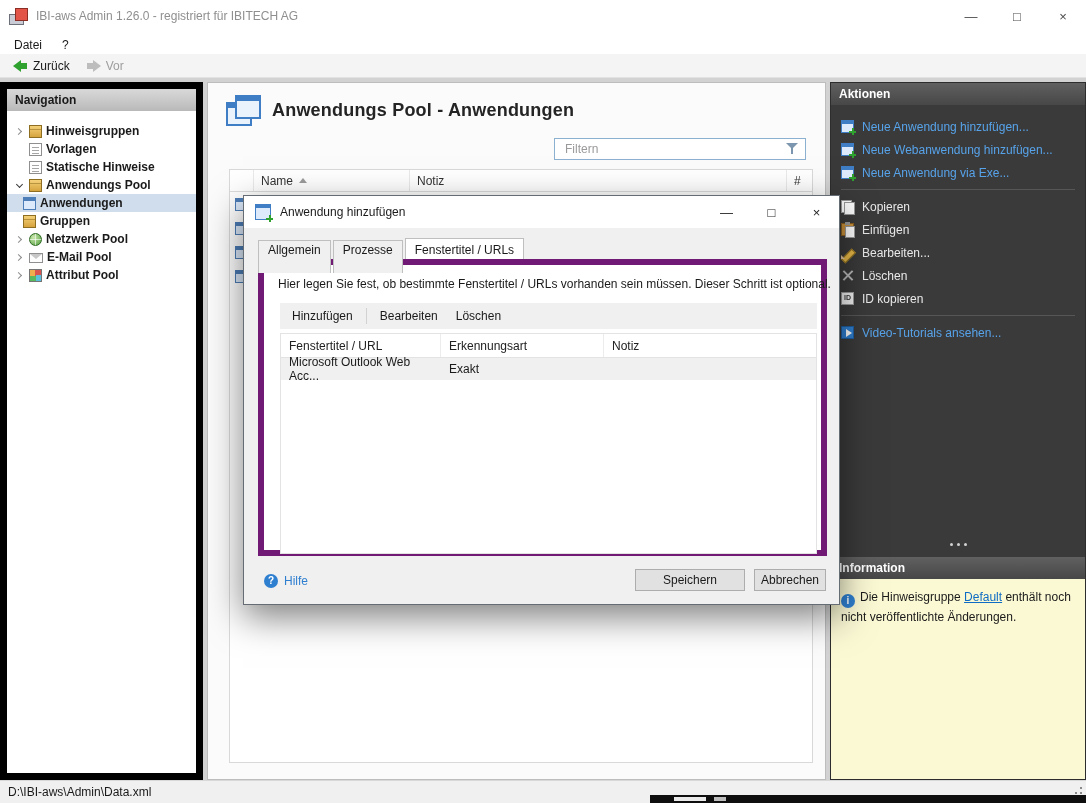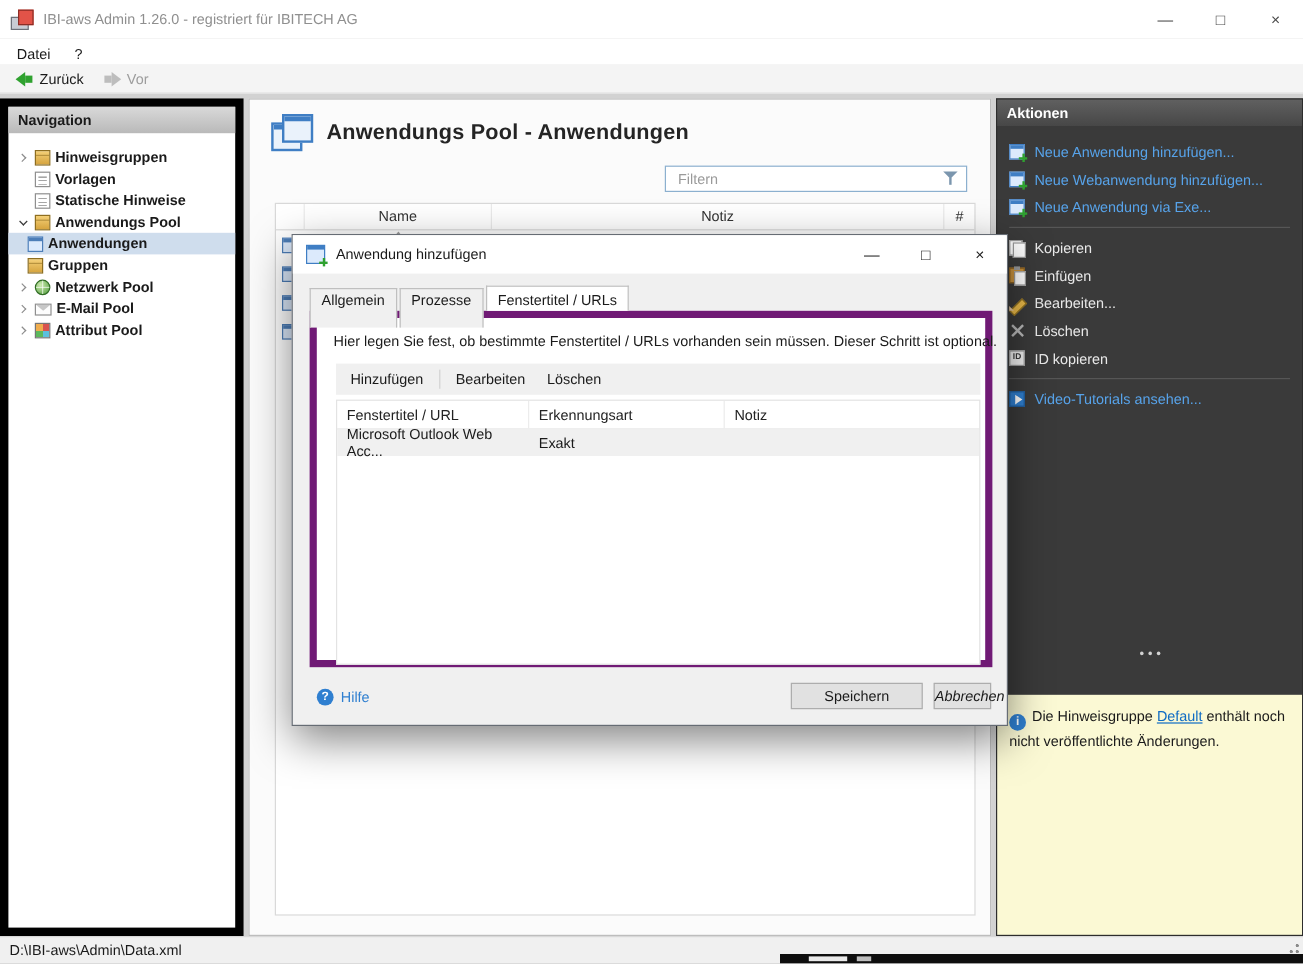--- a/index.html
+++ b/index.html
@@ -87,21 +87,21 @@
   .main-title { position:absolute; left:18px; top:12px; display:flex; align-items:center; gap:13px; }
   .big-ic { width:33px; height:30px; position:relative; flex:none; }
   .big-ic::before { content:""; position:absolute; left:0; top:7px; width:22px; height:20px; background:#eaf2fb; border:2px solid #3f7ec4; box-shadow:inset 0 4px 0 #3f7ec4; }
   .big-ic::after { content:""; position:absolute; left:9px; top:0; width:22px; height:20px; background:#eaf2fb; border:2px solid #3f7ec4; box-shadow:inset 0 4px 0 #3f7ec4; }
   .main-title h1 { font-size:18px; font-weight:600; color:#242424; letter-spacing:.2px; }
   .filter-wrap { position:absolute; left:346px; top:55px; width:252px; height:22px; }
   .filter-input { width:100%; height:100%; border:1px solid #8cb0cf; background:#fff; padding:0 26px 0 10px; font:12px "Liberation Sans","DejaVu Sans",sans-serif; color:#333; }
   .filter-input::placeholder { color:#9a9a9a; }
   .mtable { position:absolute; left:21px; top:86px; width:584px; bottom:16px; background:#fff; border:1px solid #d9d9d9; }
   .mth { display:flex; height:22px; border-bottom:1px solid #dcdcdc; color:#333; }
-  .mth .c { padding:3px 7px; border-right:1px solid #eaeaea; display:flex; align-items:center; gap:6px;flex-direction:column; }
+  .mth .c { padding:3px 7px; border-right:1px solid #eaeaea; display:flex; align-items:center; gap:6px; }
   .c-ic { width:24px; } .c-name { width:156px; } .c-notiz { width:377px; } .c-num { flex:1; border-right:none !important; }
   .mrow { display:flex; height:24px; align-items:center; padding-left:5px; }
 
   
   .actions { position:absolute; left:830px; right:0; top:82px; bottom:23px; background:#3a3a3a; border:1px solid #2d2d2d; color:#e9e9e9; }
   .actions .panel-hdr { background:linear-gradient(#606060,#474747); color:#fff; }
   .alist { padding-top:10px; }
   .aitem { height:23px; display:flex; align-items:center; gap:8px; padding:0 10px; cursor:default; }
   .aitem.link { color:#57a3ea; }
   .asep { height:1px; background:#565656; margin:5px 10px; }
@@ -128,21 +128,21 @@
   .dtable { position:absolute; left:16px; top:68px; width:537px; height:221px; border:1px solid #e3e3e3; background:#fff; }
   .dth { display:flex; height:24px; border-bottom:1px solid #e3e3e3; color:#222; }
   .dth .c { padding:5px 8px; border-right:1px solid #ececec; }
   .dc1 { width:160px; } .dc2 { width:163px; } .dc3 { flex:1; border-right:none !important; }
   .drow { display:flex; height:22px; background:#f0f0f0; align-items:center; }
   .drow .c { padding:0 8px; border-right:none; }
   .dlg-help { position:absolute; left:20px; bottom:16px; display:flex; align-items:center; gap:6px; color:#2f7fd0; cursor:pointer; }
   .dlg-buttons { position:absolute; right:13px; bottom:13px; display:flex; gap:9px; }
   .btn { height:22px; background:#e1e1e1; border:1px solid #adadad; font:12px "Liberation Sans","DejaVu Sans",sans-serif; color:#1a1a1a; }
   .btn-save { width:110px; }
-  .btn-cancel { width:48px;font-style:italic; }
+  .btn-cancel { width:72px; }
 
   
   .statusbar { position:absolute; left:0; right:0; bottom:0; height:23px; background:#f0f0f0; border-top:1px solid #d8d8d8; display:flex; align-items:center; padding:0 8px; }
   .grip { position:absolute; right:3px; bottom:3px; width:14px; height:14px;
     background:
       radial-gradient(circle at 2px 12px, #8a8a8a 1.2px, transparent 1.5px),
       radial-gradient(circle at 7px 12px, #8a8a8a 1.2px, transparent 1.5px),
       radial-gradient(circle at 12px 12px, #8a8a8a 1.2px, transparent 1.5px),
       radial-gradient(circle at 7px 7px, #8a8a8a 1.2px, transparent 1.5px),
       radial-gradient(circle at 12px 7px, #8a8a8a 1.2px, transparent 1.5px),
@@ -317,20 +317,21 @@
       <div class="aitem link">
         <span class="ic ic-video"></span>
         <span>Video-Tutorials ansehen...</span>
       </div>
     </div>
     <div class="agrip">
         <b></b>
         <b></b>
         <b></b>
       </div>
+    <div class="info-hdr panel-hdr" style="background:linear-gradient(#606060,#474747);color:#fff;">Information</div>
     <div class="info-box">
       <span class="cicon">i</span><span>Die Hinweisgruppe</span>
       <span class="dlink">Default</span>
       <span>enthält noch nicht veröffentlichte Änderungen.</span>
     </div>
   </div>
 
   <div class="dialog">
     <div class="dlg-tb">
       <span class="ic ic-winadd ic16"></span>

